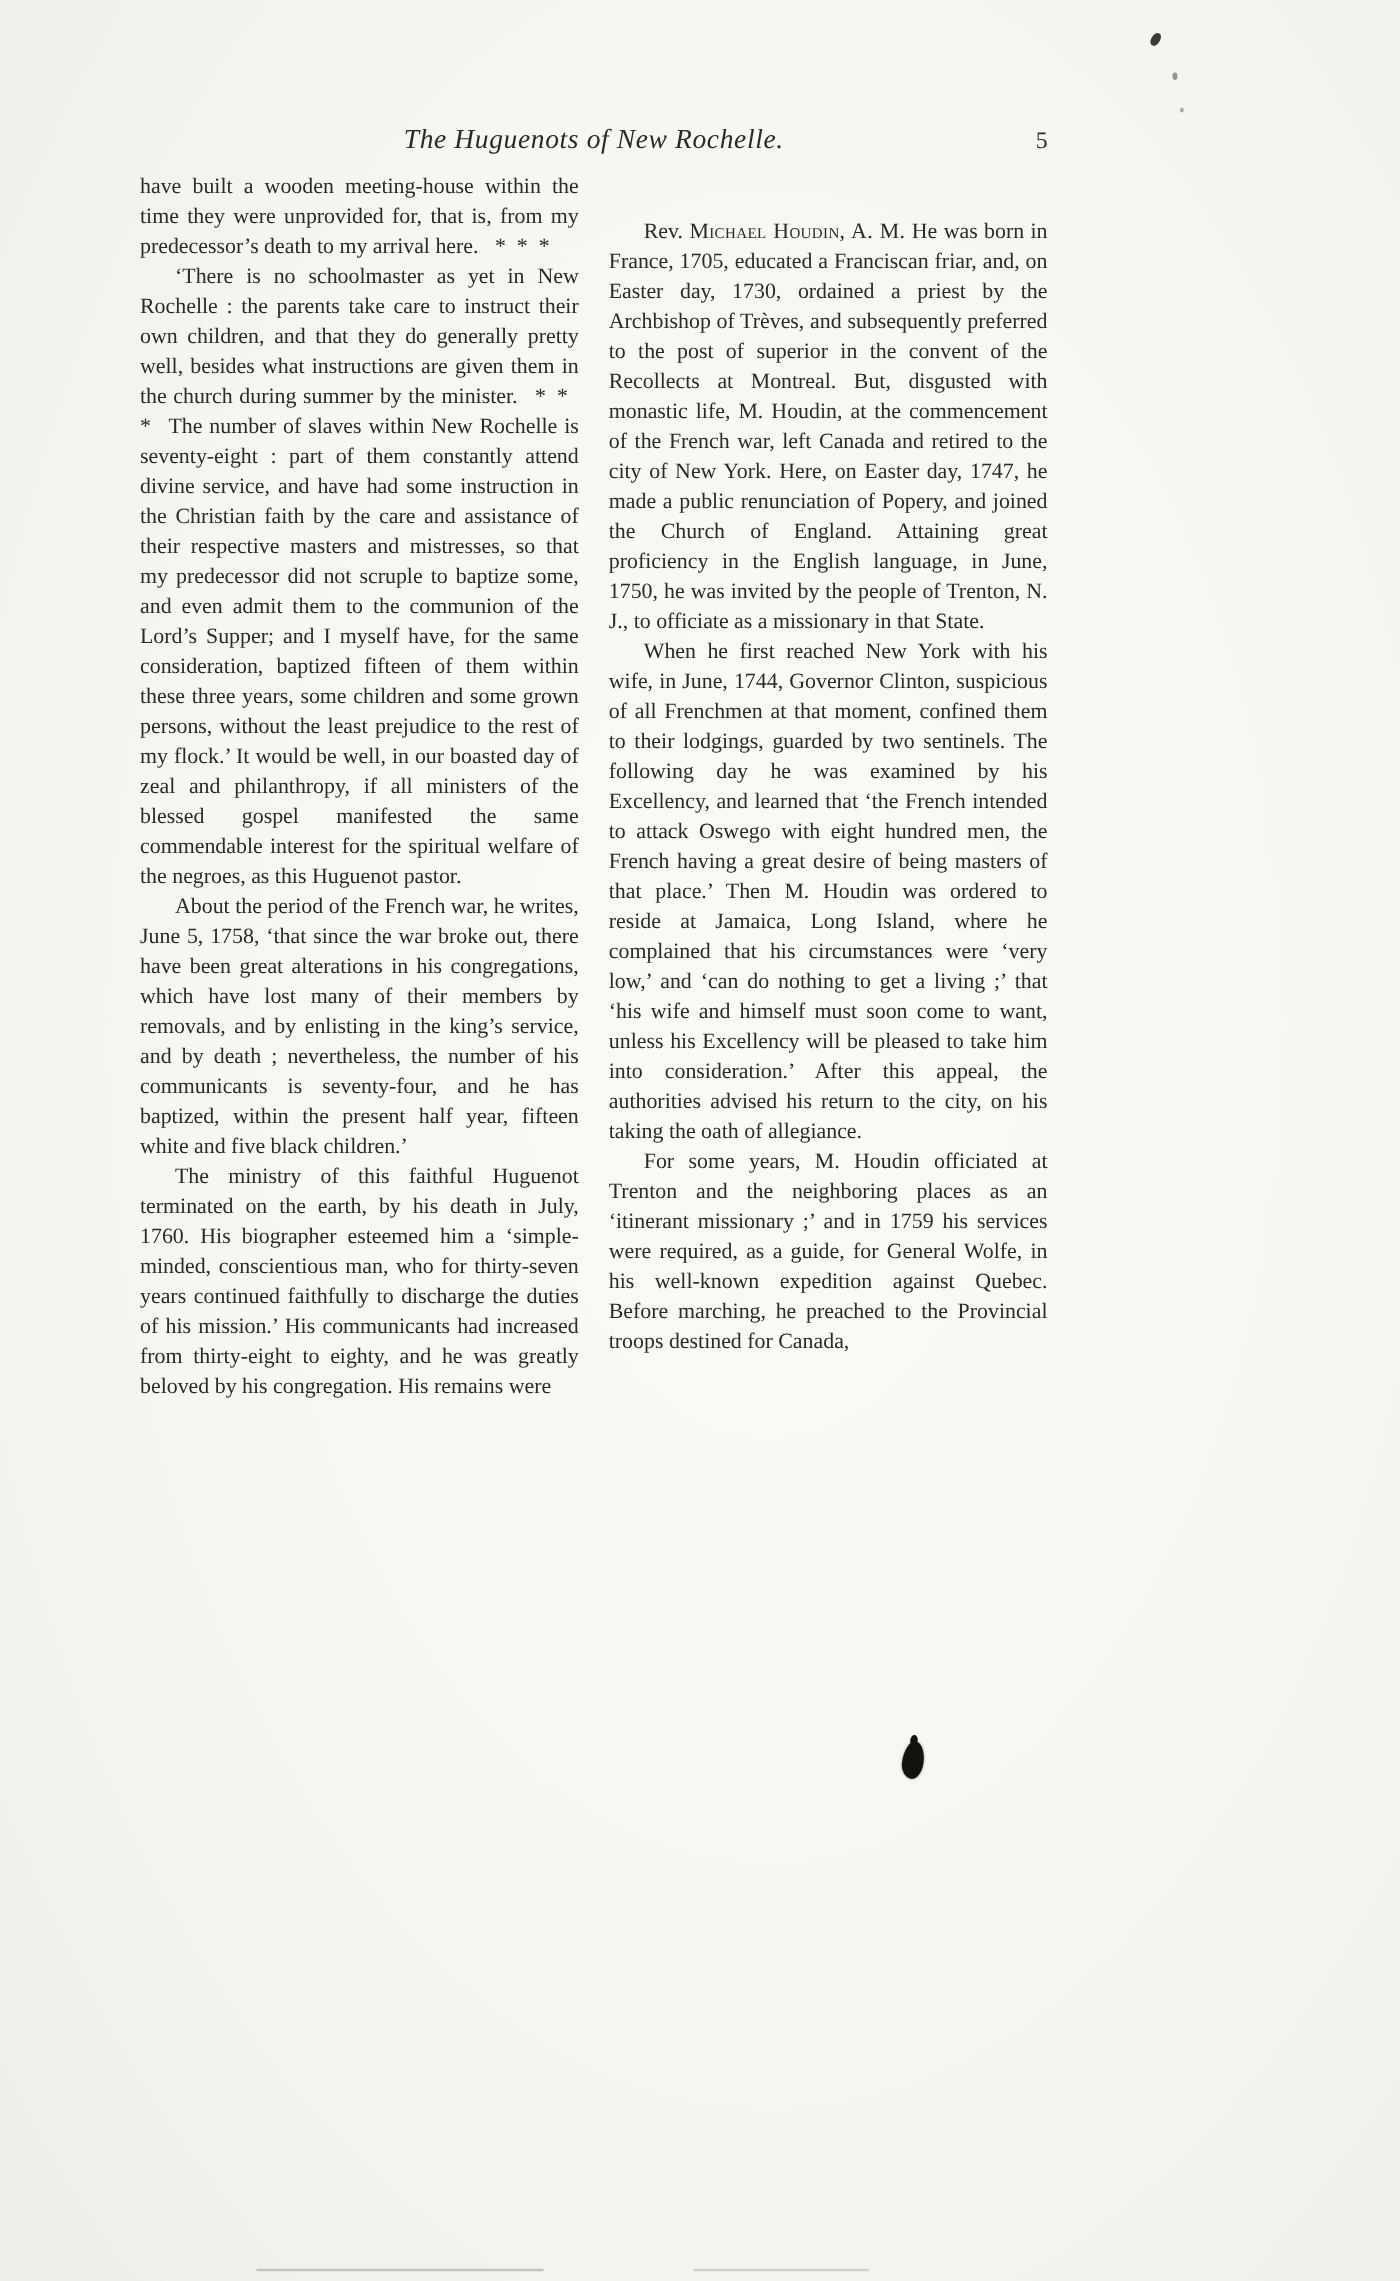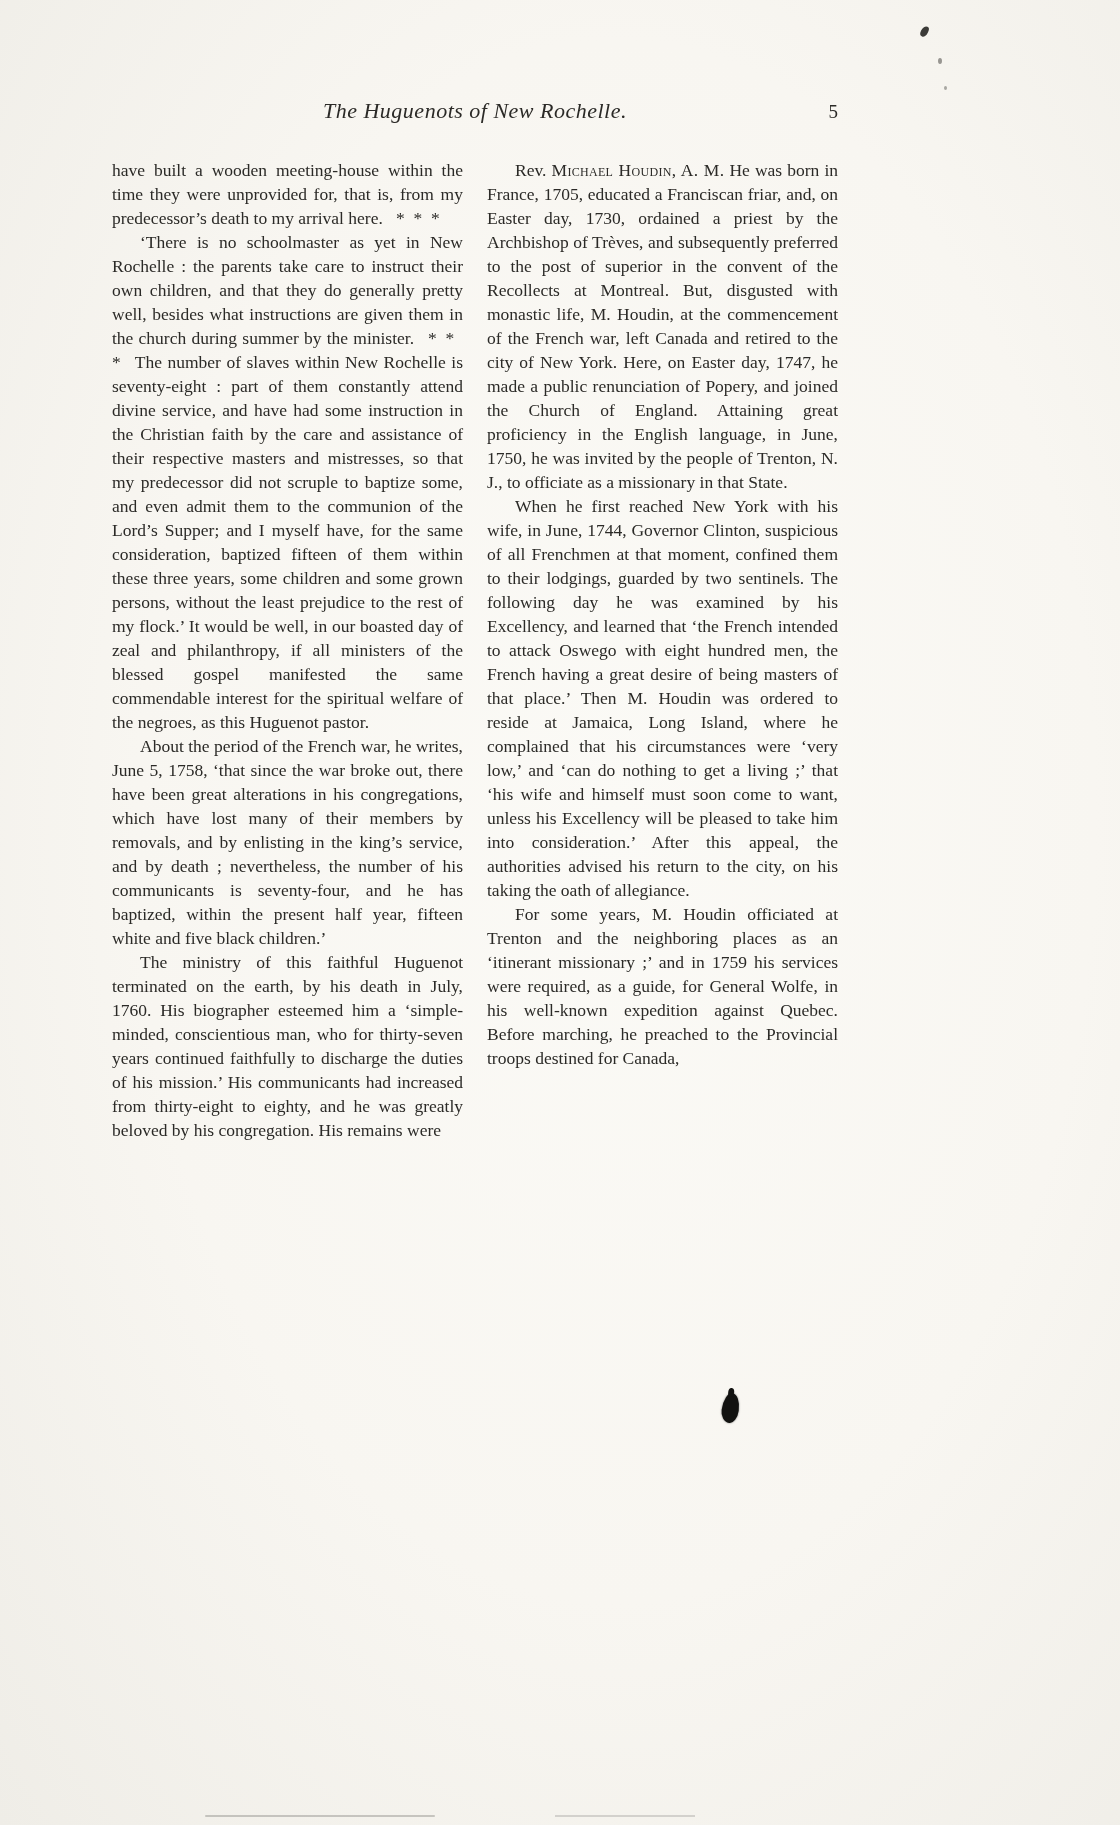--- a/index.html
+++ b/index.html
@@ -11,30 +11,30 @@
     background: radial-gradient(ellipse at 55% 45%, #fbfaf6 0%, #f8f6f1 55%, #efede7 100%);
     overflow:hidden;
     font-family:"Liberation Serif","DejaVu Serif",serif;
     color:#2b2a27;
   }
   .page-inner { position:absolute; left:112px; top:98px; width:726px; }
   .running-head {
     display:grid;
     grid-template-columns:1fr auto 1fr;
     align-items:baseline;
-    margin-bottom:34px;
+    margin-bottom:12px;
   }
   .head-title {
     grid-column:2;
     font-style:italic;
     font-size:22px;
     letter-spacing:0.5px;
   }
   .head-page { justify-self:end; font-size:19px; }
-  .columns { display:flex; gap:24px; }
+  .columns { display:flex; gap:24px;align-items:center; }
   .col {
     width:351px;
     text-align:justify;
     font-size:17.5px;
     line-height:24px;
     hyphens:none;
   }
   .para { margin:0; }
   .para.indent { text-indent:1.6em; }
   .smallcaps { font-variant:small-caps; letter-spacing:0.3px; }

